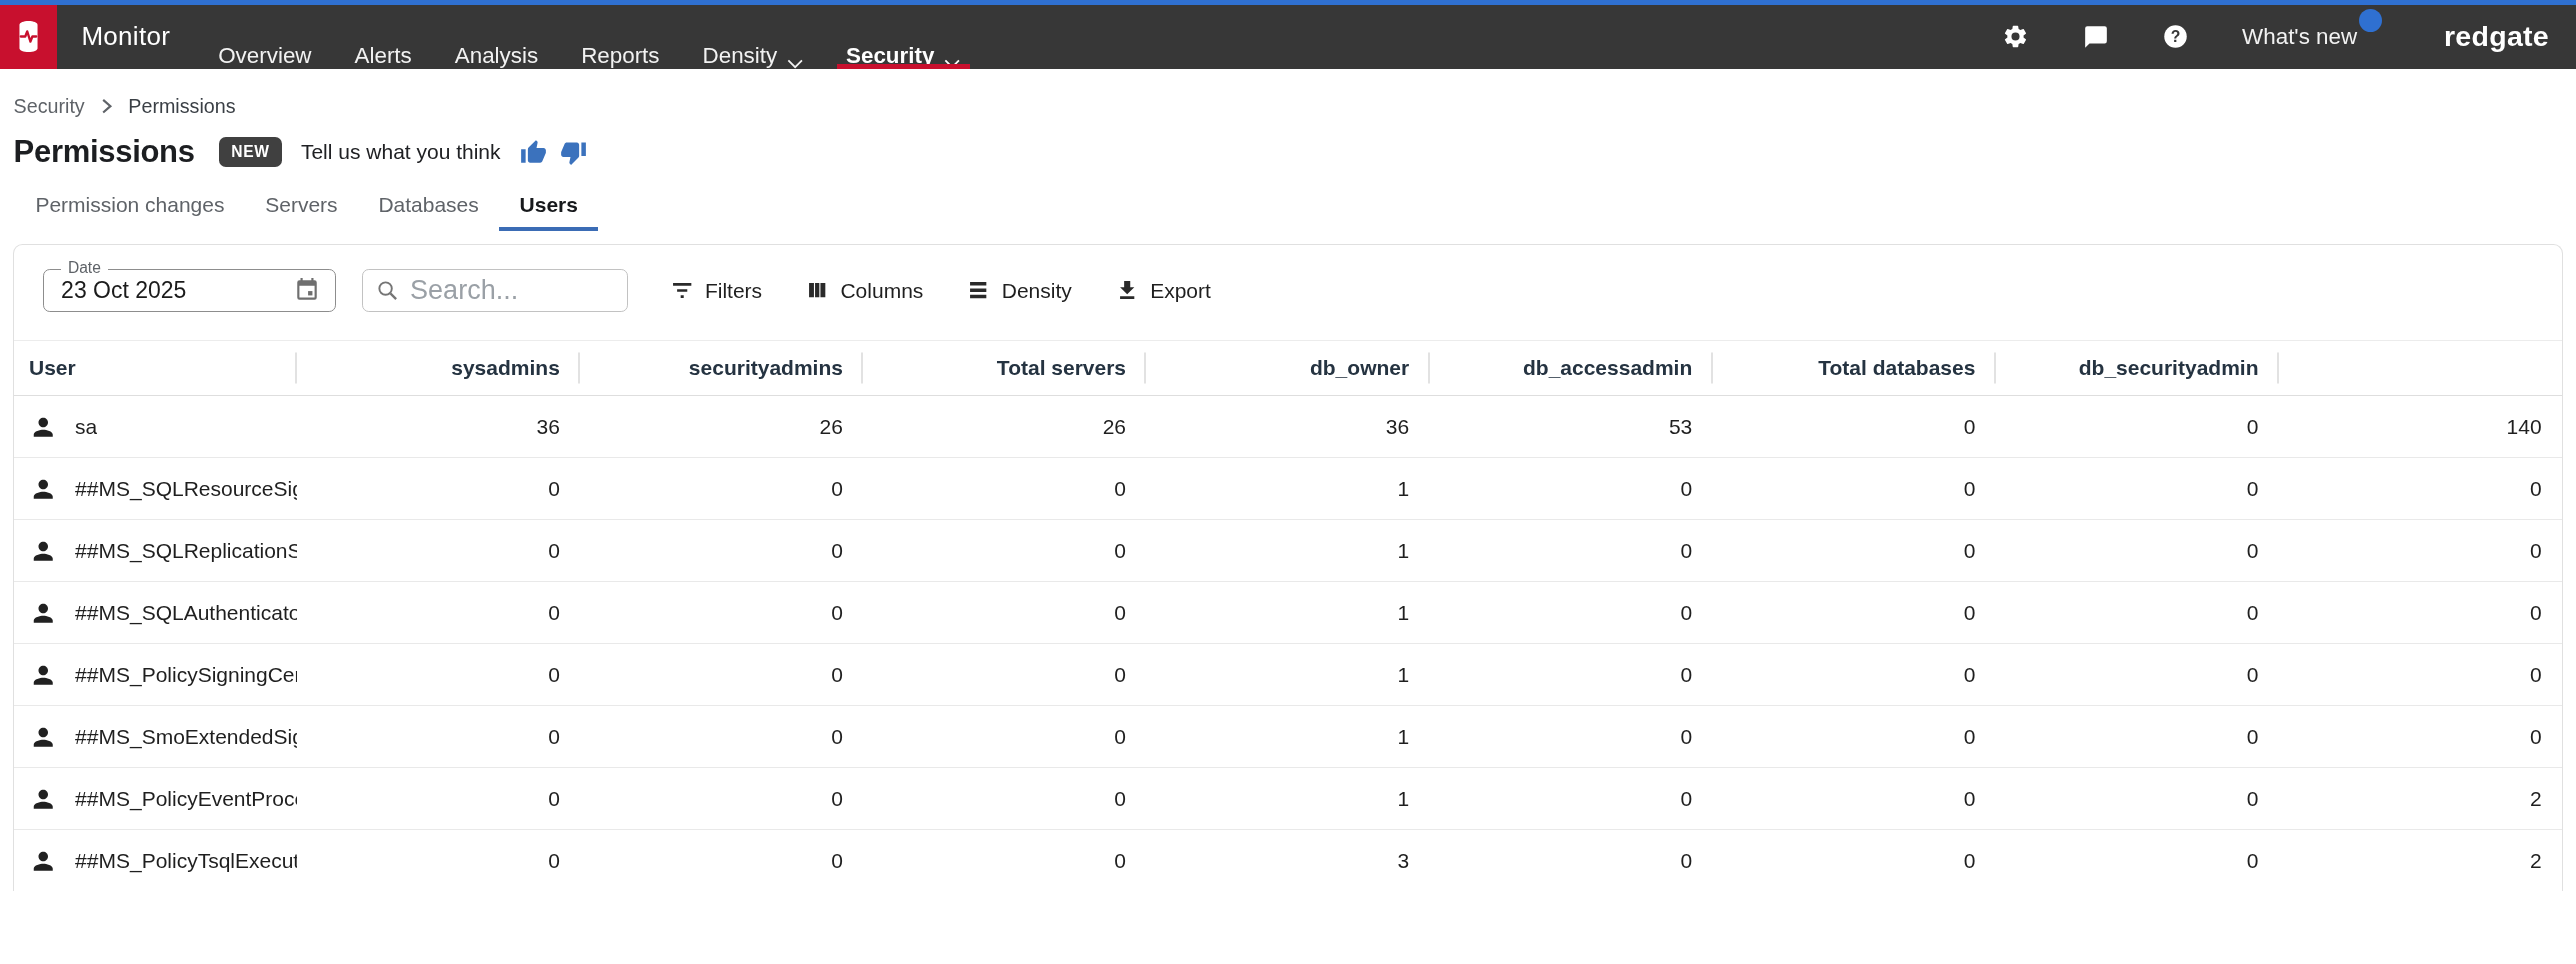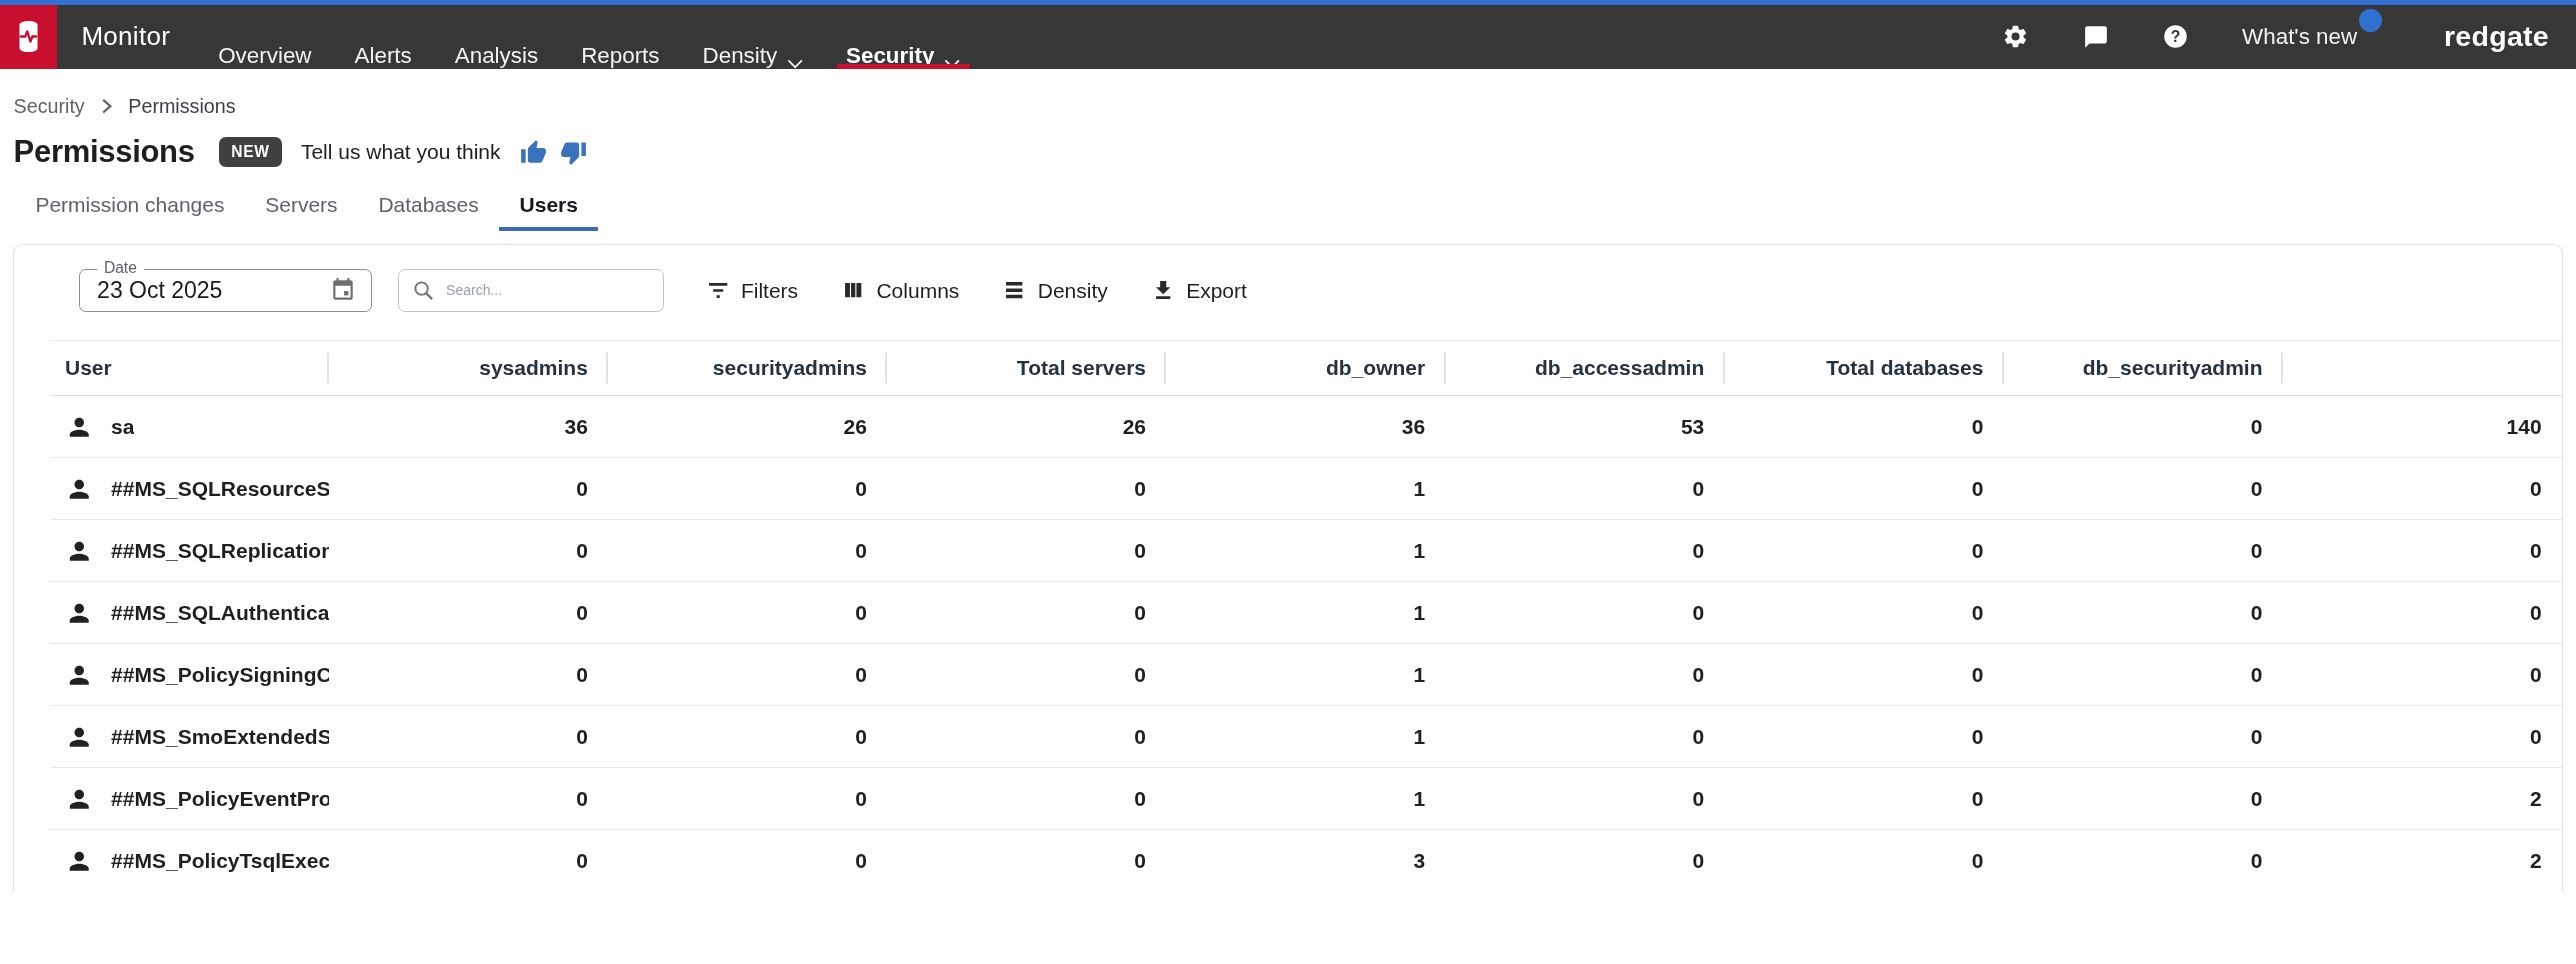--- a/index.html
+++ b/index.html
@@ -35,40 +35,40 @@
   .thumbs { display:flex; align-items:center; gap:13.6px; }
   .thumb { width:27px; height:27px; cursor:pointer; }
 
   
   .tabs { display:flex; margin:12.2px 0 0 15px; }
   .tab { position:relative; height:45px; display:flex; align-items:center; padding:0 20.4px; font-size:21px; font-weight:500; color:#5f6368; cursor:pointer; background:none; border:none; font-family:inherit; }
   .tab.active { color:#17191c; font-weight:700; }
   .tab.active::after { content:""; position:absolute; left:0; right:0; bottom:-4.1px; height:4.8px; background:#3B6CB5; }
 
   
-  .card { margin:16.3px 13px 0 13px; border:1.4px solid #e0e0e0; border-bottom:none; border-radius:9.5px 9.5px 0 0; background:#fff;padding-left:36px; }
+  .card { margin:16.3px 13px 0 13px; border:1.4px solid #e0e0e0; border-bottom:none; border-radius:9.5px 9.5px 0 0; background:#fff; }
   .toolbar { display:flex; align-items:center; padding:24.4px 27px 28.5px 28.5px; }
   .date-field { position:relative; width:293px; height:43px; border:1.4px solid #8d8d8d; border-radius:6.8px; display:flex; align-items:center; cursor:pointer; }
   .date-label { position:absolute; top:-11px; left:17.6px; background:#fff; padding:0 6.8px; font-size:15.6px; color:#5f6368; }
   .date-value { font-size:23px; color:#1b1b1b; padding-left:17.6px; flex:1; }
   .cal-icon { width:26px; height:26px; margin-right:15px; }
   .search-box { margin-left:26px; width:266px; height:43px; border:1.4px solid #c2c2c2; border-radius:6.8px; display:flex; align-items:center; }
   .search-icon { width:23px; height:23px; margin-left:13.6px; flex:0 0 auto; }
-  .search-input { border:none; outline:none; font-size:14px; color:#1f1f1f; margin-left:11px; width:190px; font-family:inherit; }
+  .search-input { border:none; outline:none; font-size:27px; color:#1f1f1f; margin-left:11px; width:190px; font-family:inherit; }
   .search-input::placeholder { color:#9aa0a6; }
   .tool-buttons { display:flex; align-items:center; margin-left:42px; gap:43px; }
   .tool-btn { display:flex; align-items:flex-end; gap:11px; background:none; border:none; cursor:pointer; font-family:inherit; font-size:21px; font-weight:500; color:#1f1f1f; }
   .tool-btn svg { width:24.4px; height:24.4px; }
 
   
   .tbl-header { display:grid; grid-template-columns:repeat(9, 1fr); height:56px; align-items:center; border-top:1.4px solid #ececec; border-bottom:1.4px solid #dedede; }
   .th { position:relative; font-size:21px; font-weight:700; color:#253341; text-align:right; padding-right:20.4px; height:100%; display:flex; align-items:center; justify-content:flex-end; cursor:pointer; }
   .th.first { justify-content:flex-start; text-align:left; padding-left:15px; }
   .th::after { content:""; position:absolute; right:0; top:50%; transform:translateY(-50%); width:2px; height:31px; background:#e2e2e2; }
-  .tr { display:grid; grid-template-columns:repeat(9, 1fr); height:62px; align-items:center; border-bottom:1.4px solid #e9e9e9; cursor:pointer;font-weight:bold; }
+  .tr { display:grid; grid-template-columns:repeat(9, 1fr); height:62px; align-items:center; border-bottom:1.4px solid #e9e9e9; cursor:pointer; }
   .td-user { display:flex; align-items:center; padding-left:15px; overflow:hidden; white-space:nowrap; }
   .person-icon { width:28.5px; height:28.5px; flex:0 0 auto; margin-right:17.6px; }
   .user-name { font-size:21px; color:#1f1f1f; overflow:hidden; white-space:nowrap; }
   .td-num { font-size:21px; color:#1f1f1f; text-align:right; padding-right:20.4px; }
 </style>
 </head>
 <body>
 
 <div class="screen">
 

